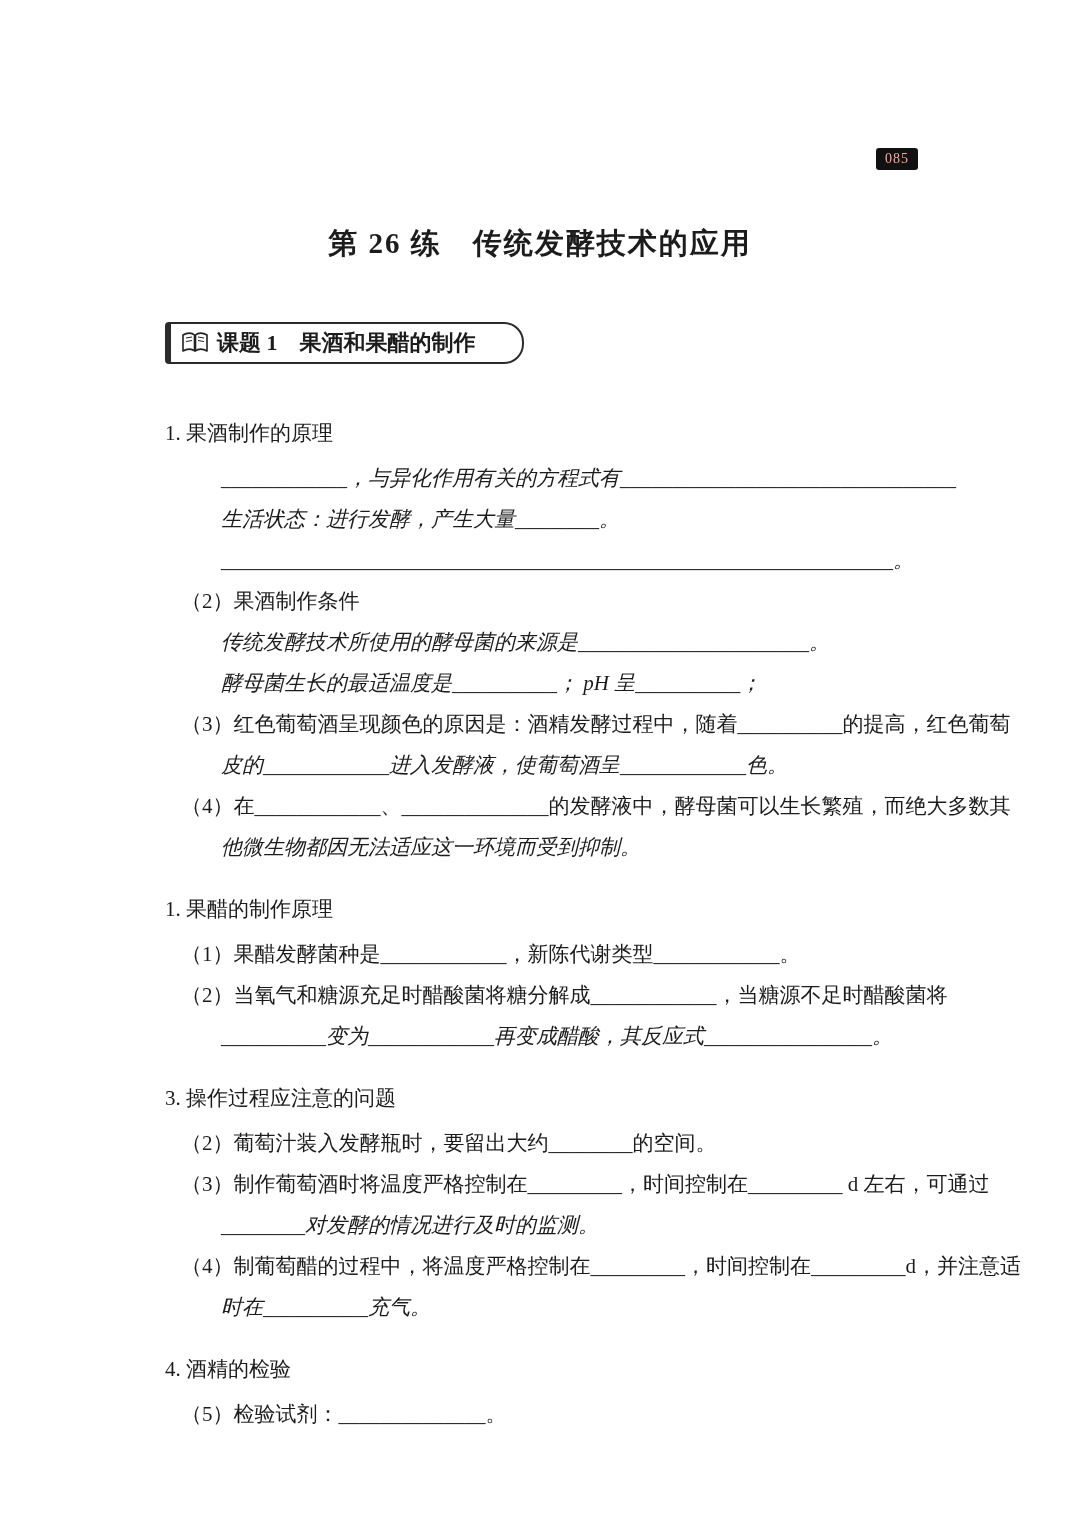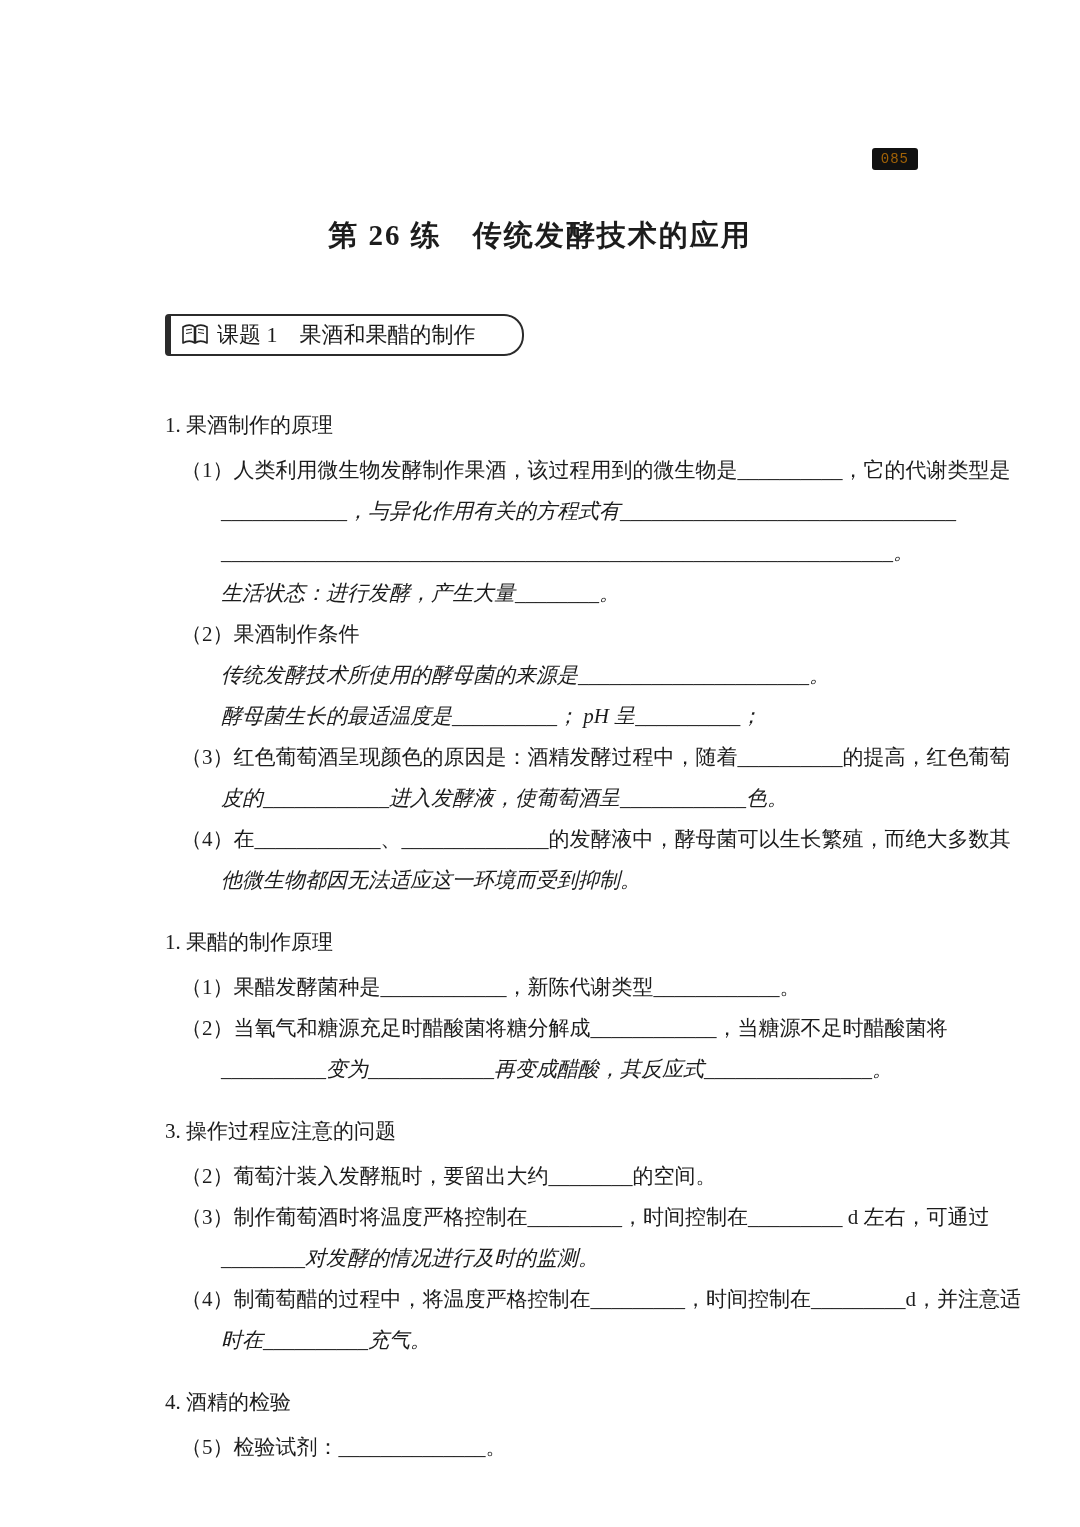--- a/index.html
+++ b/index.html
@@ -6,40 +6,40 @@
   html,body { background:#ffffff; }
   body {
     width:1080px; height:1527px;
     position:relative;
     font-family:"Liberation Serif","DejaVu Serif",serif;
     color:#1c1c1c;
     overflow:hidden;
   }
   .page-badge {
     position:absolute; top:148px; right:162px;
-    background:#111; color:#a16207;
-    font-family:Liberation Mono, monospace;
+    background:#111; color:#fca5a5;
+    font-family:Liberation Serif, serif;
     font-size:14px; line-height:1;
     padding:4px 9px; border-radius:3px;
     letter-spacing:1px;
   }
-  .content { padding:216px 165px 0 165px; }
+  .content { padding:216px 165px 0 165px;margin-top:8px; }
   .doc-title {
     text-align:center;
     font-size:29px; font-weight:bold;
     letter-spacing:2px;
     margin-bottom:58px;
   }
   .topic-box {
     display:inline-flex; align-items:center; gap:8px;
     border:2px solid #2b2b2b;
     border-left:6px solid #2b2b2b;
     border-radius:4px 20px 20px 4px;
     padding:4px 46px 4px 10px;
-    font-size:22px; font-weight:normal;
+    font-size:22px; font-weight:bold;
     margin-bottom:28px;
     text-align:center;
   }
   .book-icon { width:28px; height:22px; flex:0 0 auto; }
   .sec-heading {
     font-size:21px; font-weight:normal;
     margin-top:24px; margin-bottom:8px;
     line-height:34px;
   }
   .line {
@@ -66,24 +66,23 @@
       <line x1="5" y1="6" x2="11" y2="5" stroke="#222" stroke-width="1"></line>
       <line x1="5" y1="9.5" x2="11" y2="8.5" stroke="#222" stroke-width="1"></line>
       <line x1="17" y1="5" x2="23" y2="6" stroke="#222" stroke-width="1"></line>
       <line x1="17" y1="8.5" x2="23" y2="9.5" stroke="#222" stroke-width="1"></line>
     </svg>
     <span>课题 1　果酒和果醋的制作</span>
   </div>
 
   <div>
       <div class="sec-heading">1. 果酒制作的原理</div>
-      <div class="line indent-1">（1）人类利用微生物发酵制作果酒，该过程用到的微生物是__________，它的代谢类型是</div>
       <div class="line indent-2">____________，与异化作用有关的方程式有________________________________</div>
+      <div class="line indent-2">生活状态：进行发酵，产生大量________。</div>
       <div class="line indent-2">________________________________________________________________。</div>
-      <div class="line indent-2">生活状态：进行发酵，产生大量________。</div>
       <div class="line indent-1">（2）果酒制作条件</div>
       <div class="line indent-2">传统发酵技术所使用的酵母菌的来源是______________________。</div>
       <div class="line indent-2">酵母菌生长的最适温度是__________； pH 呈__________；</div>
       <div class="line indent-1">（3）红色葡萄酒呈现颜色的原因是：酒精发酵过程中，随着__________的提高，红色葡萄</div>
       <div class="line indent-2">皮的____________进入发酵液，使葡萄酒呈____________色。</div>
       <div class="line indent-1">（4）在____________、______________的发酵液中，酵母菌可以生长繁殖，而绝大多数其</div>
       <div class="line indent-2">他微生物都因无法适应这一环境而受到抑制。</div>
       <div class="sec-heading">1. 果醋的制作原理</div>
       <div class="line indent-1">（1）果醋发酵菌种是____________，新陈代谢类型____________。</div>
       <div class="line indent-1">（2）当氧气和糖源充足时醋酸菌将糖分解成____________，当糖源不足时醋酸菌将</div>

